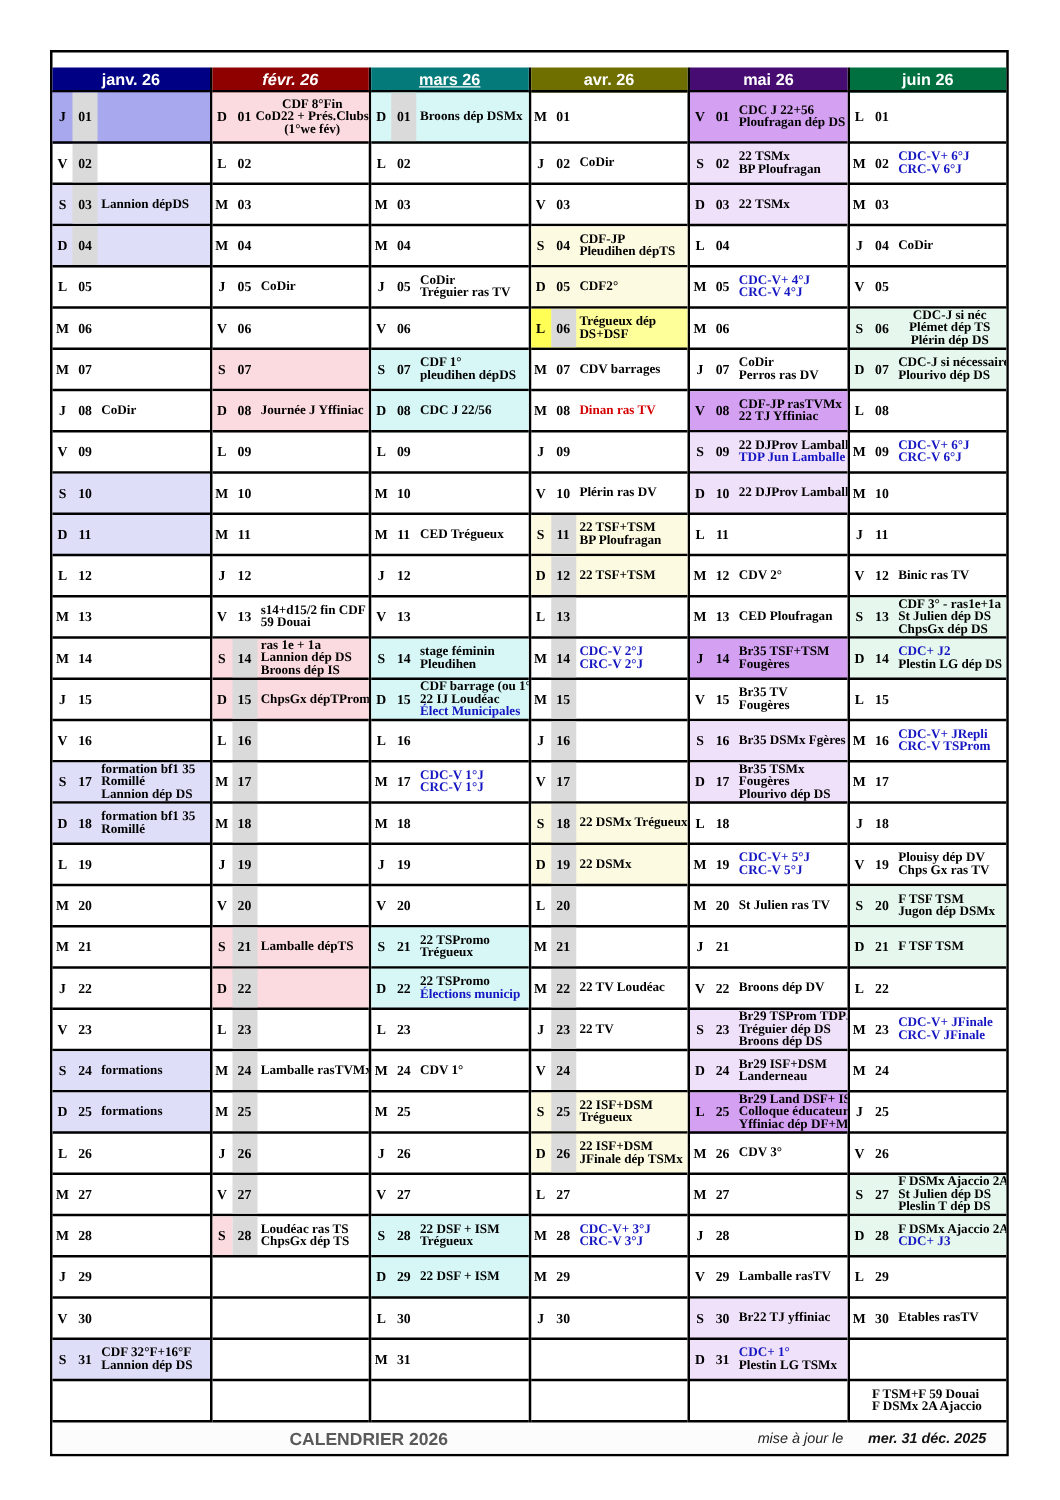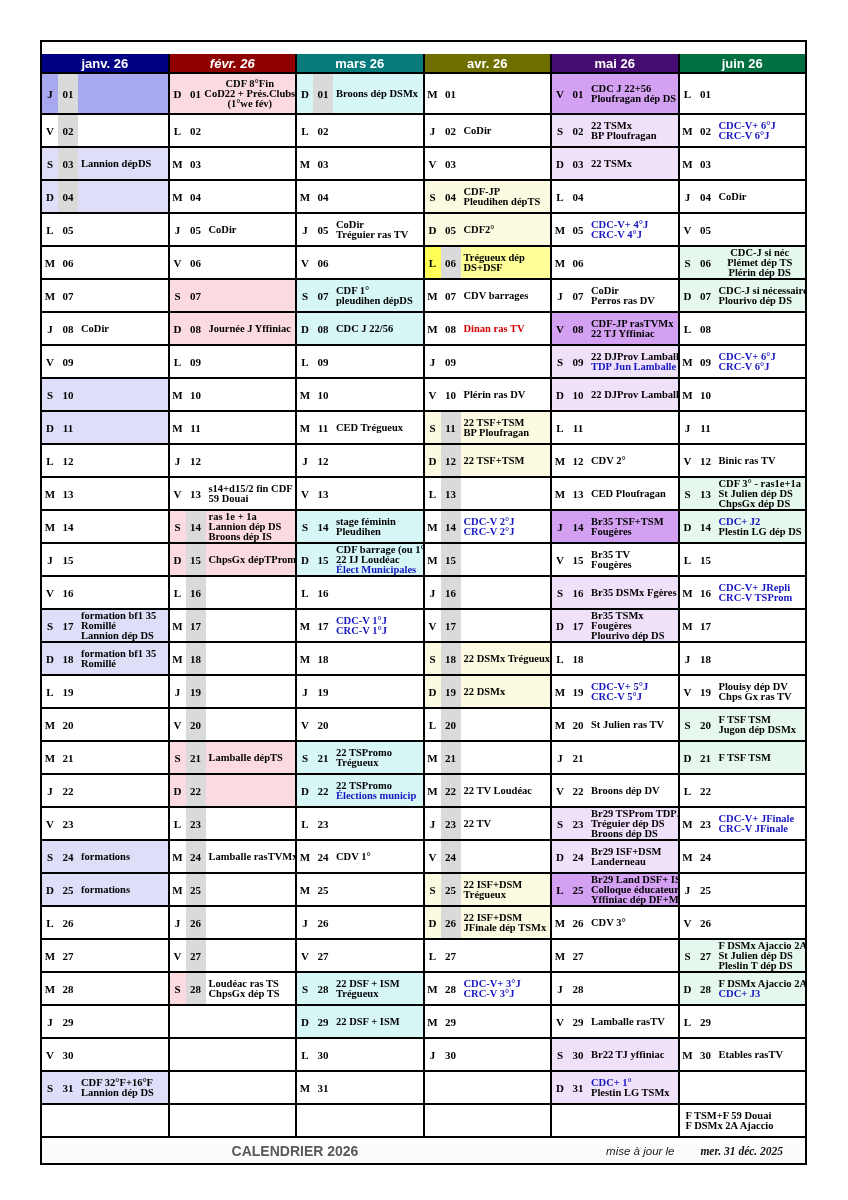--- a/index.html
+++ b/index.html
@@ -35,28 +35,28 @@
   .dn.gray{background:#dadada;}
   .ev{
     flex:1 1 auto;min-width:0;display:flex;flex-direction:column;justify-content:center;
     padding:0 1px 0 3px;font-weight:bold;font-size:10.5px;line-height:10px;color:#000;
   }
   .ev.ctr{align-items:center;text-align:center;padding-left:0;}
   .ev span{white-space:nowrap;}
   .t-k{color:#000000;}
   .t-b{color:#1515c2;}
   .t-r{color:#d40000;}
-  .row.extra .ev{padding-left:6px;}
+  .row.extra .ev{padding-left:18px;}
   .footer{
     display:flex;align-items:center;height:25px;box-sizing:border-box;
     background:#fcfcfc;font-family:"Liberation Sans",sans-serif;font-size:11.5px;
   }
   .f-left{flex:4 1 0;text-align:center;font-weight:bold;font-size:14px;color:#595959;}
   .f-mid{flex:1 1 0;text-align:right;font-style:italic;color:#222;padding-right:4px;box-sizing:border-box;}
-  .f-right{flex:1 1 0;text-align:center;font-style:italic;font-weight:bold;color:#111;font-family:Liberation Serif, serif;}
+  .f-right{flex:1 1 0;text-align:center;font-style:italic;font-weight:bold;color:#111;}
 </style>
 </head>
 <body>
 
 <div class="cal">
   <div class="grid" id="months">
       <div class="month">
         <div class="mh" style="background: rgb(0, 0, 133);">janv. 26</div>
         <div class="row r1" style="background: rgb(168, 168, 238);">
           <span class="dl">J</span>
@@ -402,21 +402,21 @@
           </div>
         </div>
         <div class="row"></div>
         <div class="row"></div>
         <div class="row"></div>
         <div class="row extra">
           <div class="ev"></div>
         </div>
       </div>
       <div class="month">
-        <div class="mh" style="background: rgb(5, 122, 122);">mars 26</div>
+        <div class="mh" style="background: rgb(5, 122, 122); text-decoration: underline;">mars 26</div>
         <div class="row r1" style="background: rgb(215, 246, 246);">
           <span class="dl">D</span>
           <span class="dn gray">01</span>
           <div class="ev">
             <span class="t-k">Broons dép DSMx</span>
           </div>
         </div>
         <div class="row">
           <span class="dl">L</span>
           <span class="dn">02</span>

